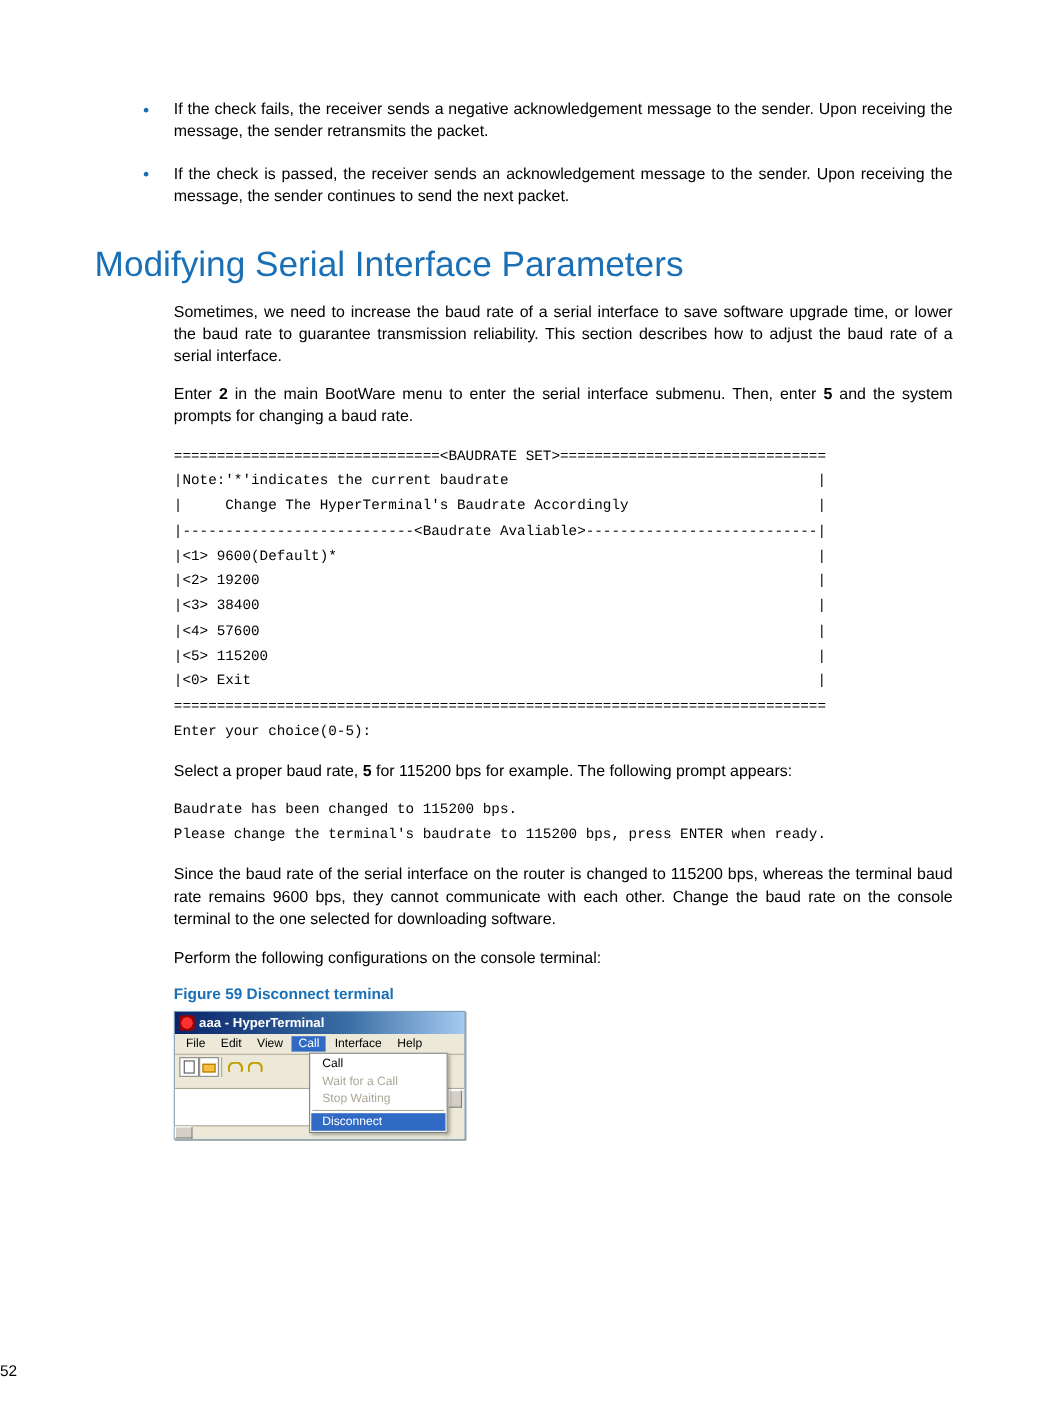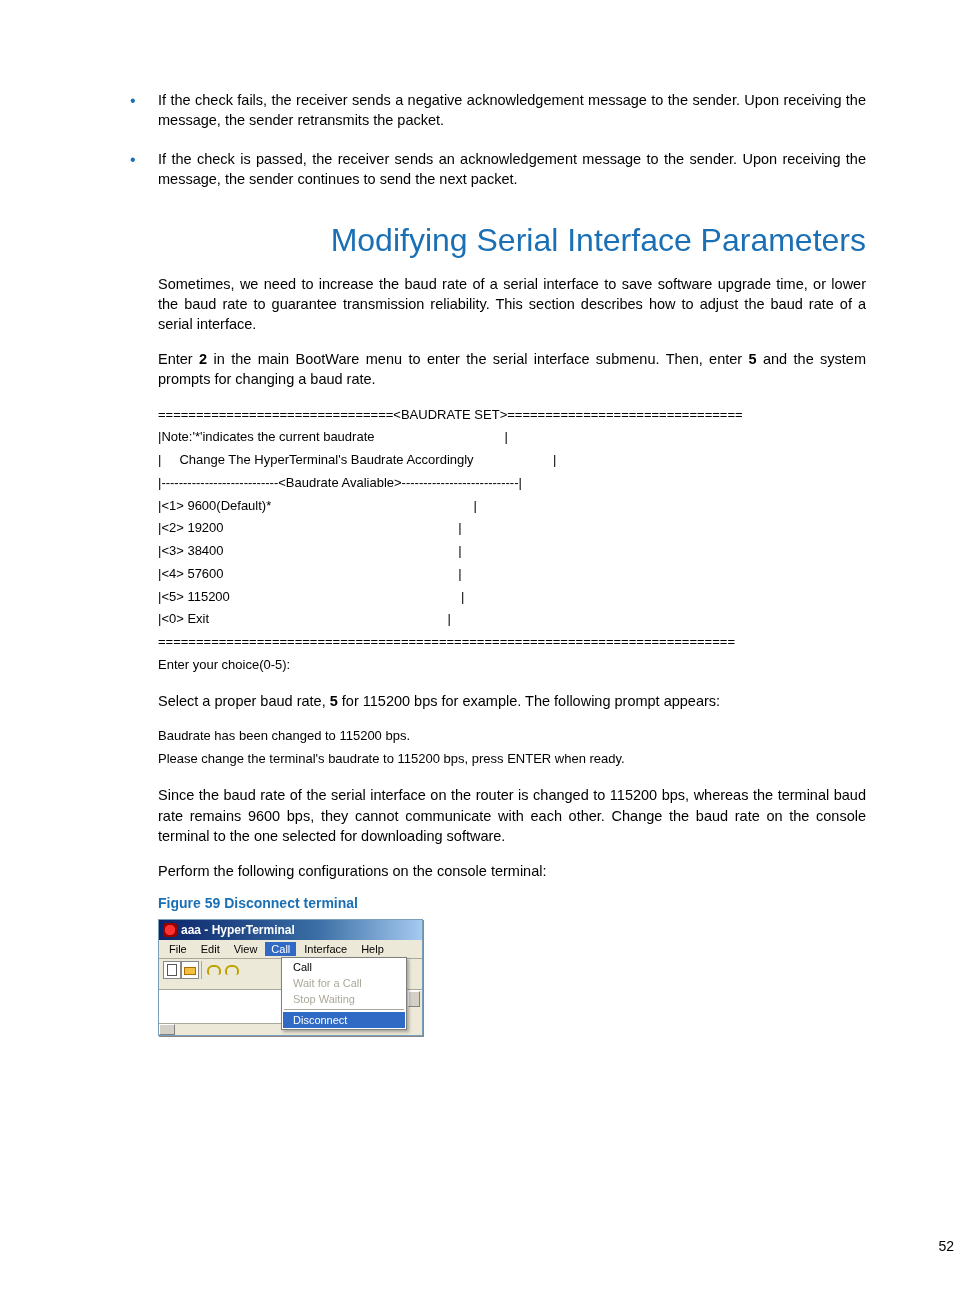--- a/index.html
+++ b/index.html
@@ -36,33 +36,32 @@
     left: 0;
     top: 0;
     font-size: 16px;
   }
   h2.section {
     color: #1a6fb5;
     font-weight: 300;
     font-size: 32px;
     margin: 33px 0 12px -2px;
     font-family: Arial, Helvetica, sans-serif;
-    text-align: right;
   }
   .body-text {
     margin-left: 70px;
     font-size: 14.5px;
     line-height: 1.4;
     margin-bottom: 14px;
     text-align: justify;
   }
   .body-text .bold { font-weight: bold; }
   pre.terminal {
     margin-left: 70px;
-    font-family: Liberation Sans, sans-serif;
+    font-family: Liberation Mono, monospace;
     font-size: 13px;
     line-height: 1.75;
     white-space: pre;
     margin-top: 6px;
     margin-bottom: 10px;
   }
   .figure-caption {
     margin-left: 70px;
     color: #1a6fb5;
     font-weight: bold;
@@ -232,21 +231,21 @@
     left: 0; width: 14px;
     background: #d4d0c8;
     border: 1px solid #808080;
     border-top-color: #fff;
     border-left-color: #fff;
   }
   .page-number {
     position: absolute;
     bottom: 42px;
     left: 0; right: 0;
-    text-align: right;
+    text-align: left;
     font-size: 14px;
   }
 </style>
 </head>
 <body>
 
 <div class="page">
 
   <ul class="bullets">
     <li>If the check fails, the receiver sends a negative acknowledgement message to the sender. Upon receiving the message, the sender retransmits the packet.</li>

